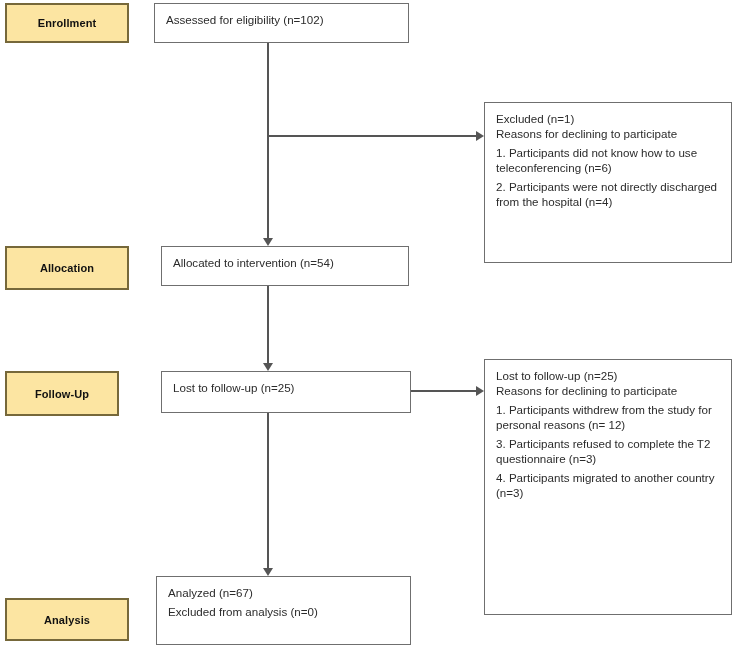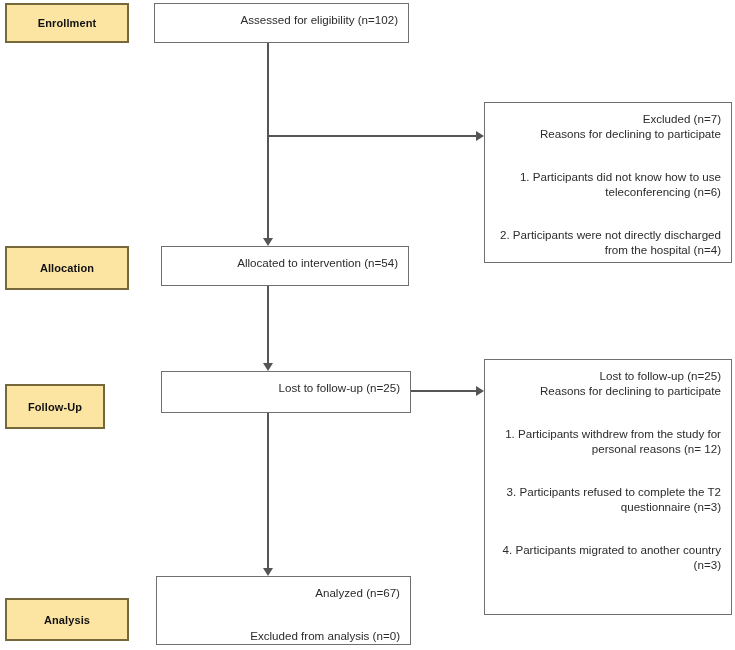--- a/index.html
+++ b/index.html
@@ -34,32 +34,31 @@
     color: #111111;
     letter-spacing: 0.1px;
     white-space: nowrap;
   }
   
   .flow-box {
     position: absolute;
     box-sizing: border-box;
     background: #ffffff;
     border: 1.6px solid #6f6f6f;
-    padding: 8px 10px 8px 0;
-    text-align: right;
+    padding: 8px 10px 8px 11px;
   }
   .flow-line {
     font-size: 11.6px;
     line-height: 1.30;
     color: #2b2b2b;
     margin: 0;
     white-space: pre-line;
   }
   .flow-line + .flow-line {
-    margin-top: 28px;
+    margin-top: 4px;
   }
   
   .conn {
     position: absolute;
     background: #555555;
   }
   .conn.v { width: 1.7px; }
   .conn.h { height: 1.7px; }
   .arrow-down {
     position: absolute;
@@ -82,21 +81,21 @@
 <div id="diagram">
 
   <div class="stage-box" style="left:5px; top:3px; width:124px; height:40px;">
     <span class="stage-label">Enrollment</span>
   </div>
 
   <div class="stage-box" style="left:5px; top:246px; width:124px; height:44px;">
     <span class="stage-label">Allocation</span>
   </div>
 
-  <div class="stage-box" style="left:5px; top:384px; width:100px; height:45px;">
+  <div class="stage-box" style="left:5px; top:371px; width:114px; height:45px;">
     <span class="stage-label">Follow-Up</span>
   </div>
 
   <div class="stage-box" style="left:5px; top:598px; width:124px; height:43px;">
     <span class="stage-label">Analysis</span>
   </div>
 
   <div class="flow-box" style="left:154px; top:3px; width:255px; height:40px;">
     <p class="flow-line">Assessed for eligibility (n=102)</p>
   </div>
@@ -108,21 +107,21 @@
   <div class="flow-box" style="left:161px; top:371px; width:250px; height:42px;">
     <p class="flow-line">Lost to follow-up (n=25)</p>
   </div>
 
   <div class="flow-box" style="left:156px; top:576px; width:255px; height:69px;">
     <p class="flow-line">Analyzed (n=67)</p>
     <p class="flow-line">Excluded from analysis (n=0)</p>
   </div>
 
   <div class="flow-box" style="left:484px; top:102px; width:248px; height:161px;">
-    <p class="flow-line">Excluded (n=7)
+    <p class="flow-line">Excluded (n=1)
 Reasons for declining to participate</p>
     <p class="flow-line">1. Participants did not know how to use teleconferencing (n=6)</p>
     <p class="flow-line">2. Participants were not directly discharged from the hospital (n=4)</p>
   </div>
 
   <div class="flow-box" style="left:484px; top:359px; width:248px; height:256px;">
     <p class="flow-line">Lost to follow-up (n=25)
 Reasons for declining to participate</p>
     <p class="flow-line">1. Participants withdrew from the study for personal reasons (n= 12)</p>
     <p class="flow-line">3. Participants refused to complete the T2 questionnaire (n=3)</p>

